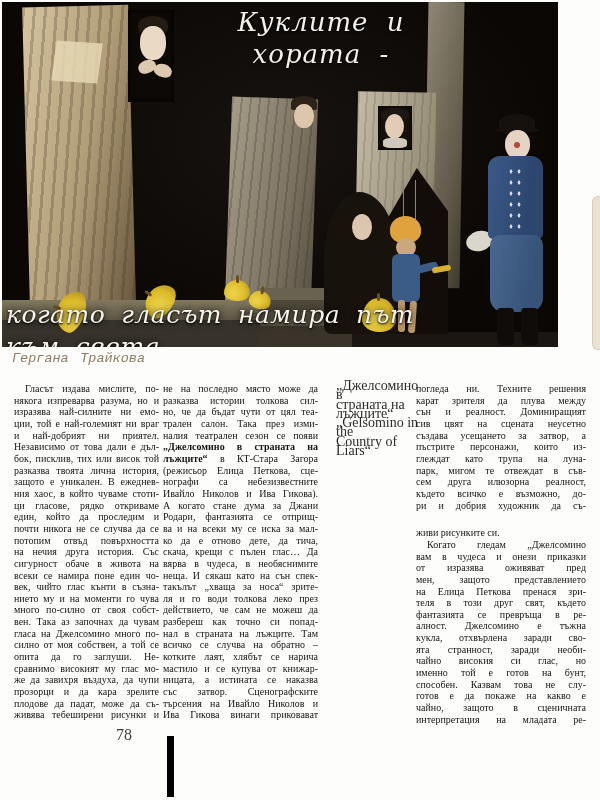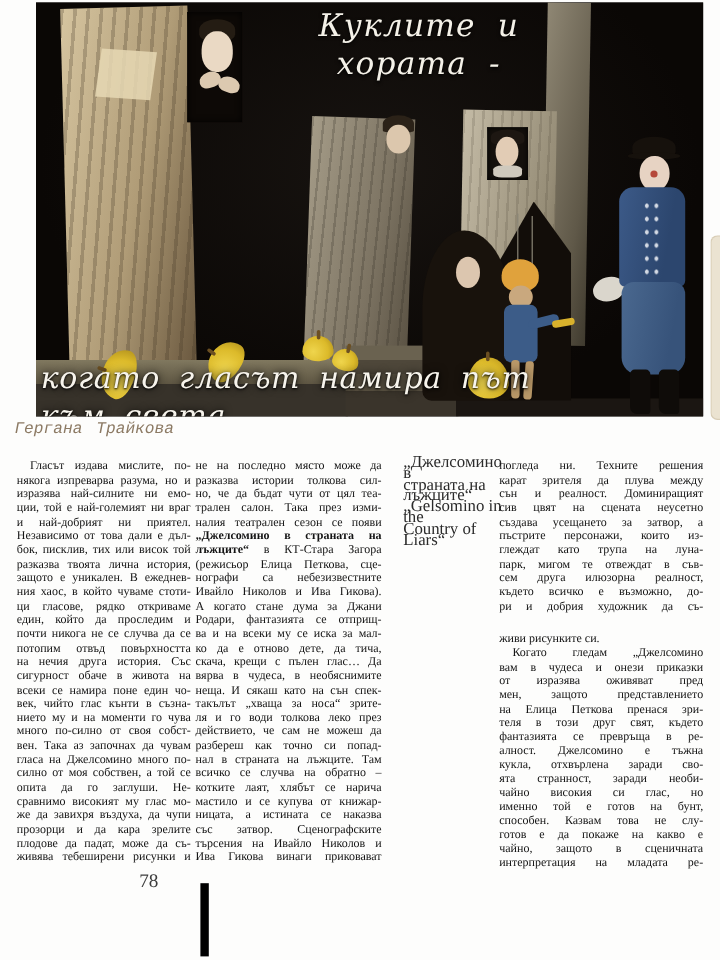--- a/index.html
+++ b/index.html
@@ -1,19 +1,19 @@
 <!DOCTYPE html>
 <html lang="bg"><head>
 <meta charset="utf-8">
 <style>
   html,body{margin:0;padding:0;}
   .page{position:relative;width:600px;height:800px;background:#fdfdfc;overflow:hidden;
         font-family:"Liberation Serif",serif;}
   
-  .photo{position:absolute;left:2px;top:2px;width:556px;height:345px;background:#0a0705;overflow:hidden;margin-left:28px;}
+  .photo{position:absolute;left:2px;top:2px;width:556px;height:345px;background:#0a0705;overflow:hidden;}
   .photo *{position:absolute;}
   .backdrop{left:0;top:0;width:100%;height:100%;
     background:radial-gradient(ellipse at 50% 40%,#171310 0%,#0a0705 70%);}
   .pillar{background:linear-gradient(103deg,#d6c5a0 0%,#b5a17c 55%,#6e5c44 100%);}
   .pillar.streaked{background:
      repeating-linear-gradient(96deg,rgba(60,48,32,.25) 0 3px,rgba(0,0,0,0) 3px 11px),
      linear-gradient(103deg,#d6c5a0 0%,#b09c77 55%,#6a583f 100%);}
   .p-left{left:24px;top:4px;width:106px;height:296px;transform:rotate(-1.5deg);}
   .p-left-patch{left:52px;top:40px;width:46px;height:40px;background:#e6d8b4;transform:skew(-8deg,4deg);opacity:.85;}
   .win-clown{left:126px;top:8px;width:46px;height:92px;background:#0d0906;box-shadow:inset 0 0 6px #000;}

